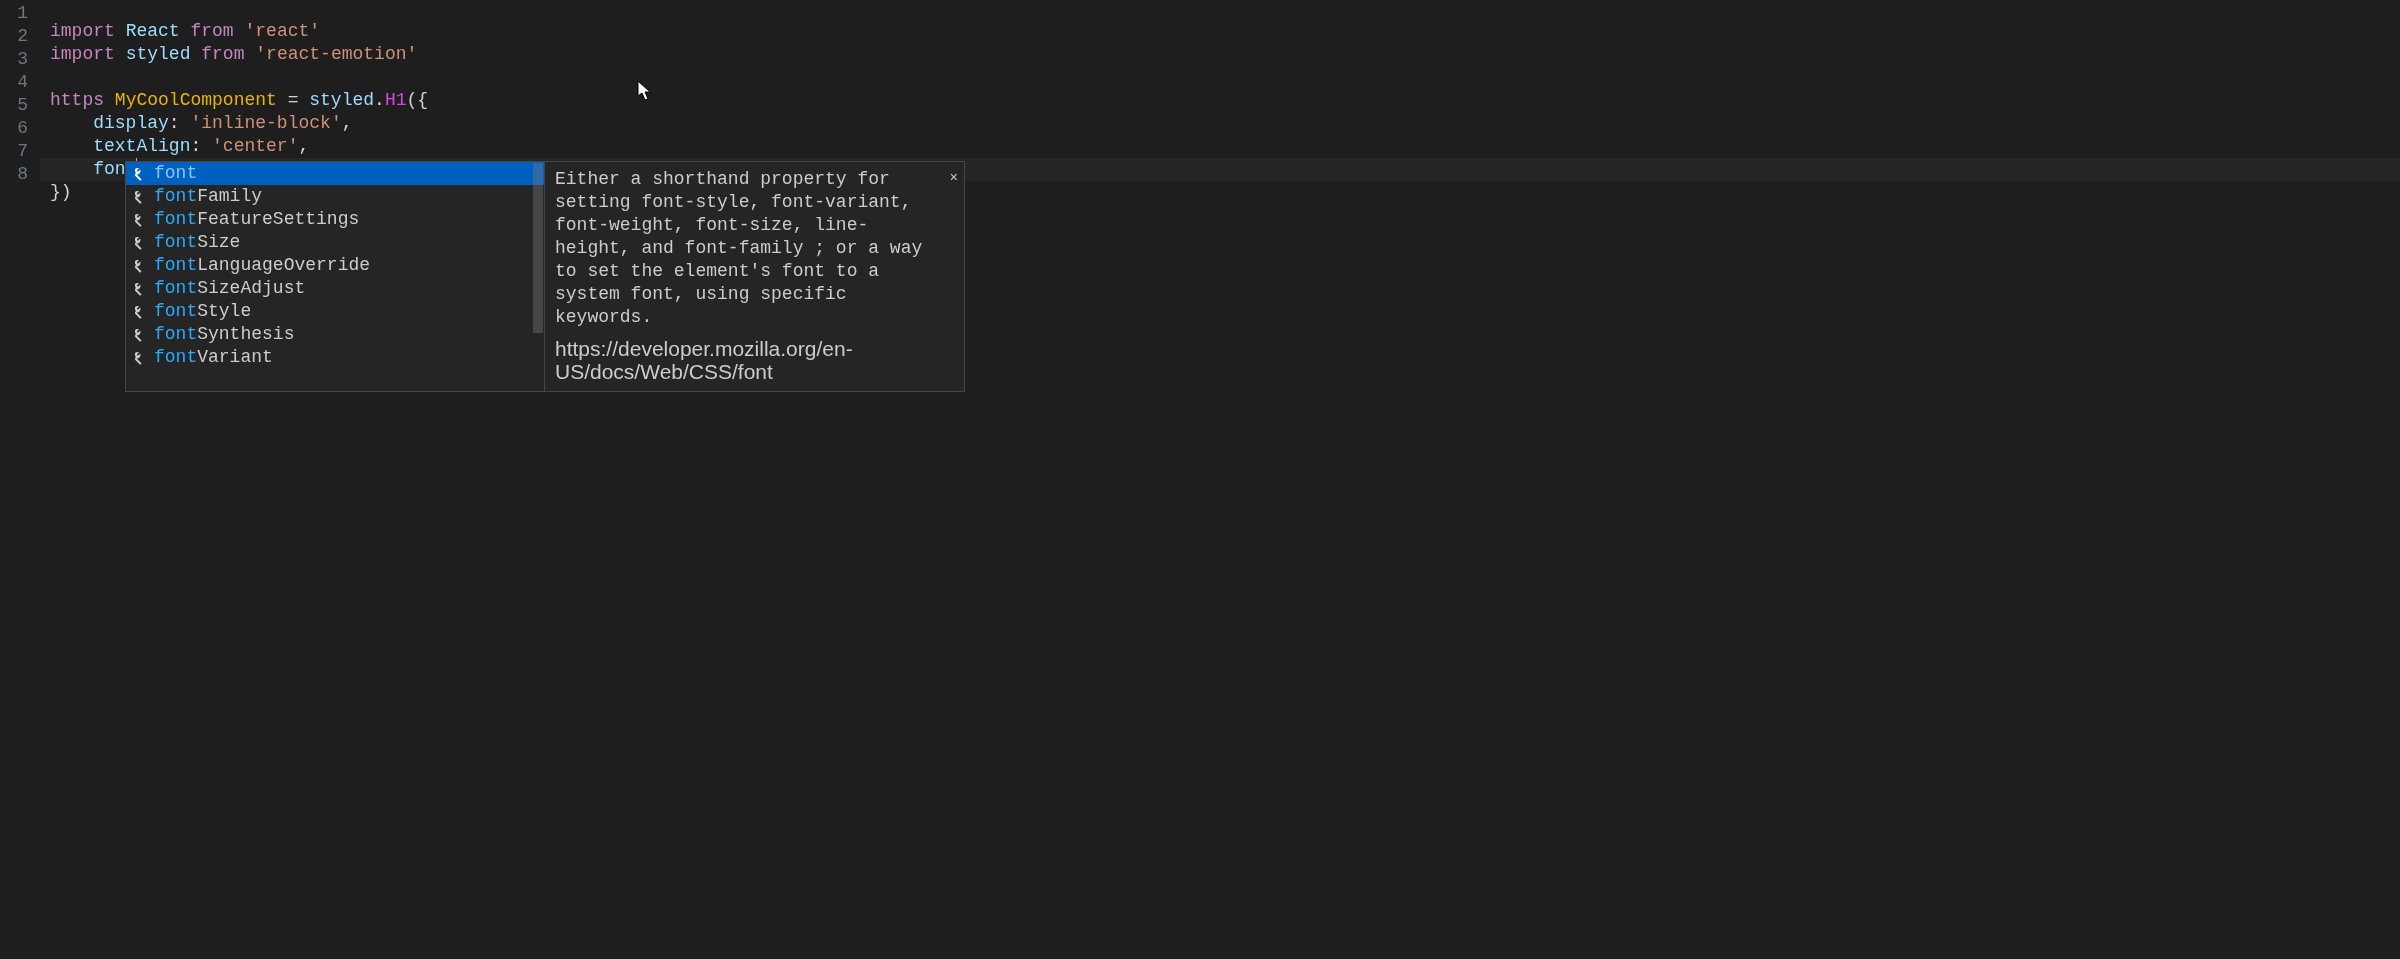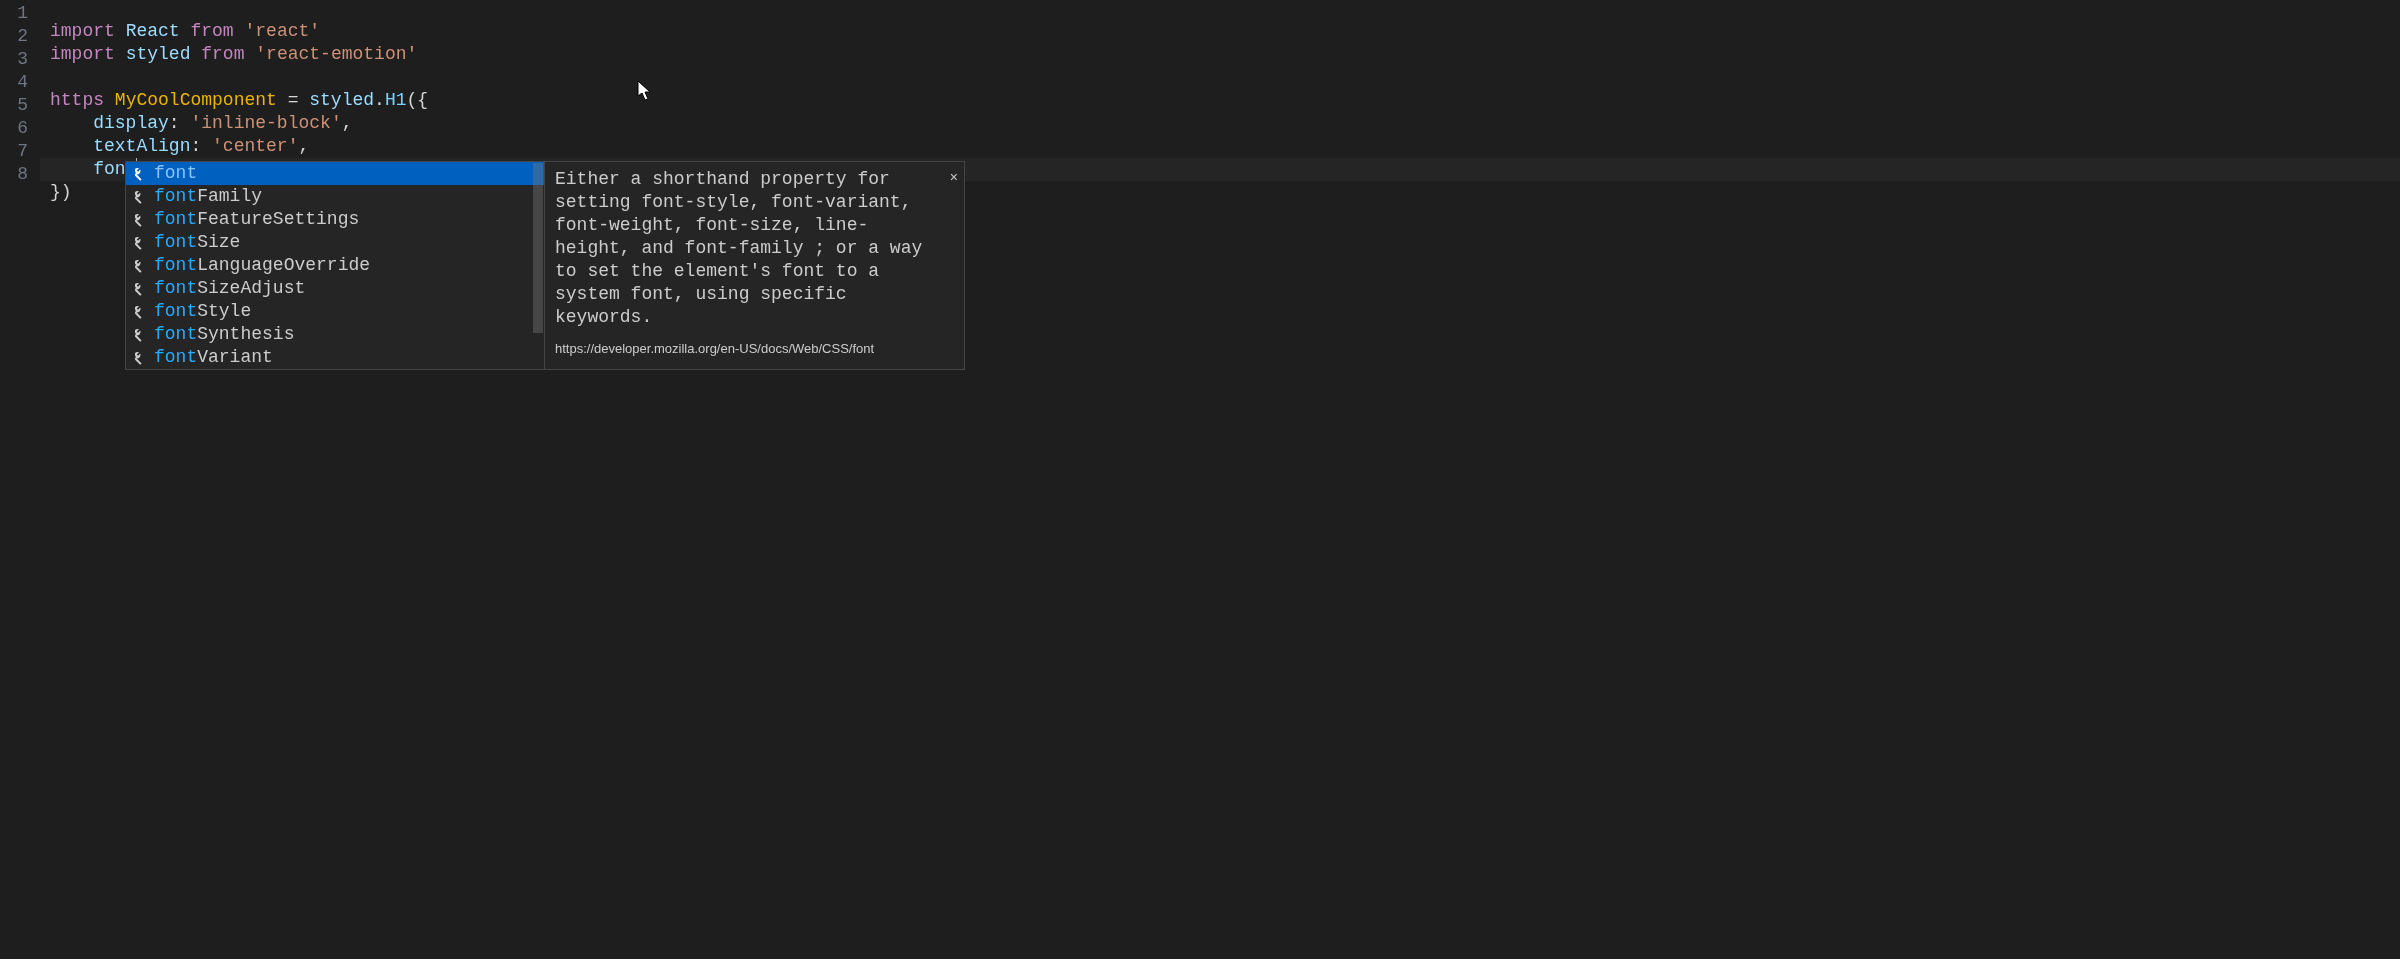--- a/index.html
+++ b/index.html
@@ -37,21 +37,21 @@
     line-height: 23px;
     height: 23px;
     white-space: pre;
     padding-left: 10px;
   }
   .active-line-bg {
     background: rgba(255,255,255,0.03);
   }
   .kw { color: #c586c0; }
   .var { color: #9cdcfe; }
-  .fn { color: #7dd3fc; }
+  .fn { color: #d946ef; }
   .str { color: #ce9178; }
   .type { color: #eab308; }
   .plain { color: #d4d4d4; }
   .cursor {
     display: inline-block;
     width: 1px;
     height: 20px;
     background: #aeafad;
     vertical-align: text-bottom;
     margin-bottom: 1px;
@@ -121,21 +121,21 @@
     top: 4px;
     right: 6px;
     color: #cccccc;
     font-size: 14px;
     cursor: pointer;
     font-family: sans-serif;
   }
   .ac-doc-link {
     margin-top: 8px;
     font-family: -apple-system, Helvetica, Arial, sans-serif;
-    font-size: 13px;
+    font-size: 21px;
     color: #cccccc;
   }
   .mouse-cursor {
     position: absolute;
     top: 80px;
     left: 637px;
     z-index: 20;
     pointer-events: none;
   }
 </style>

